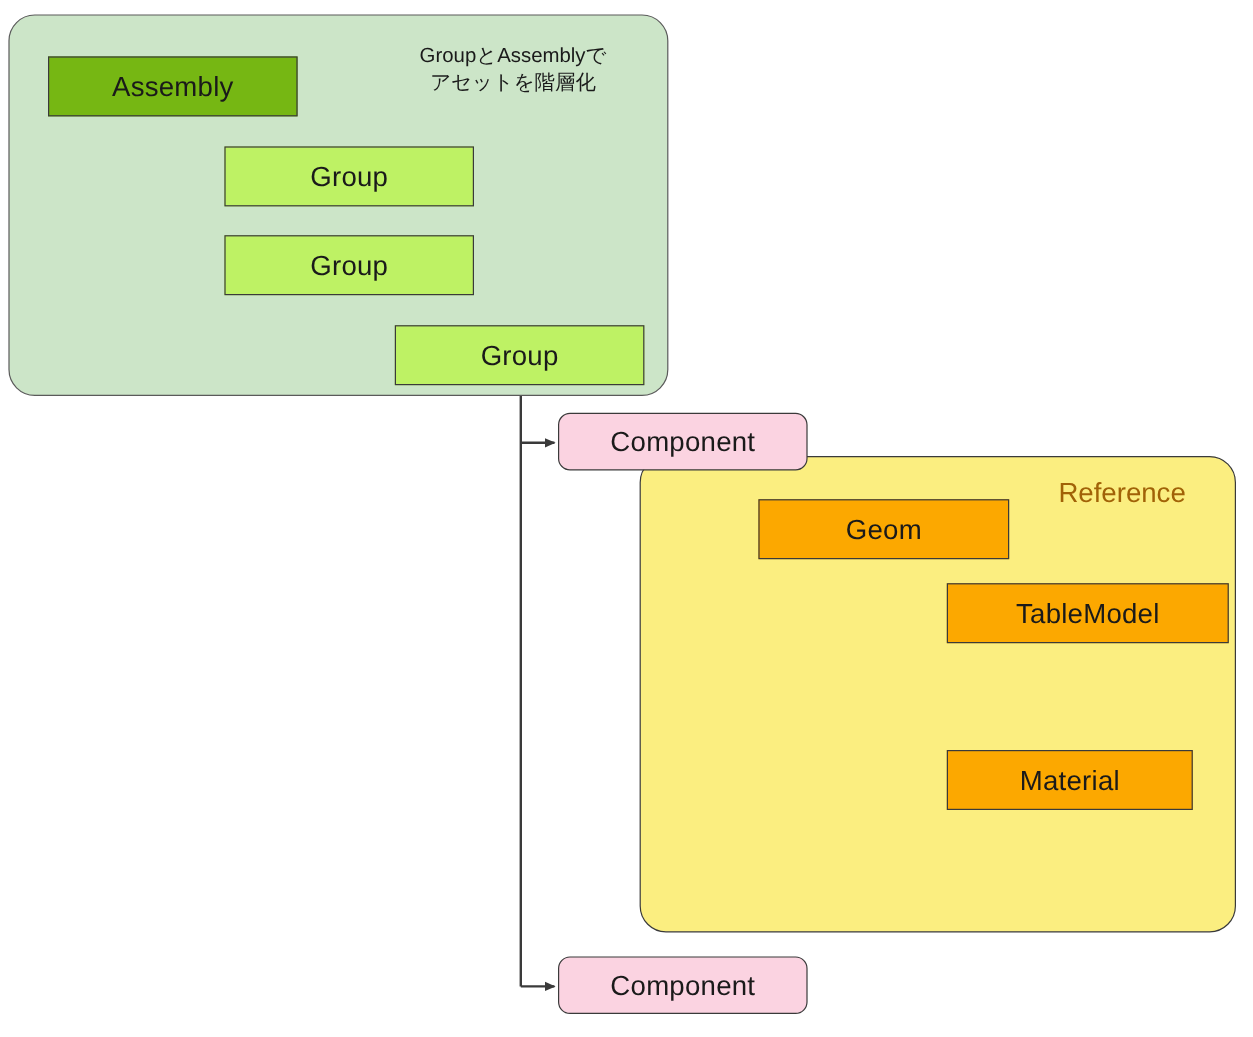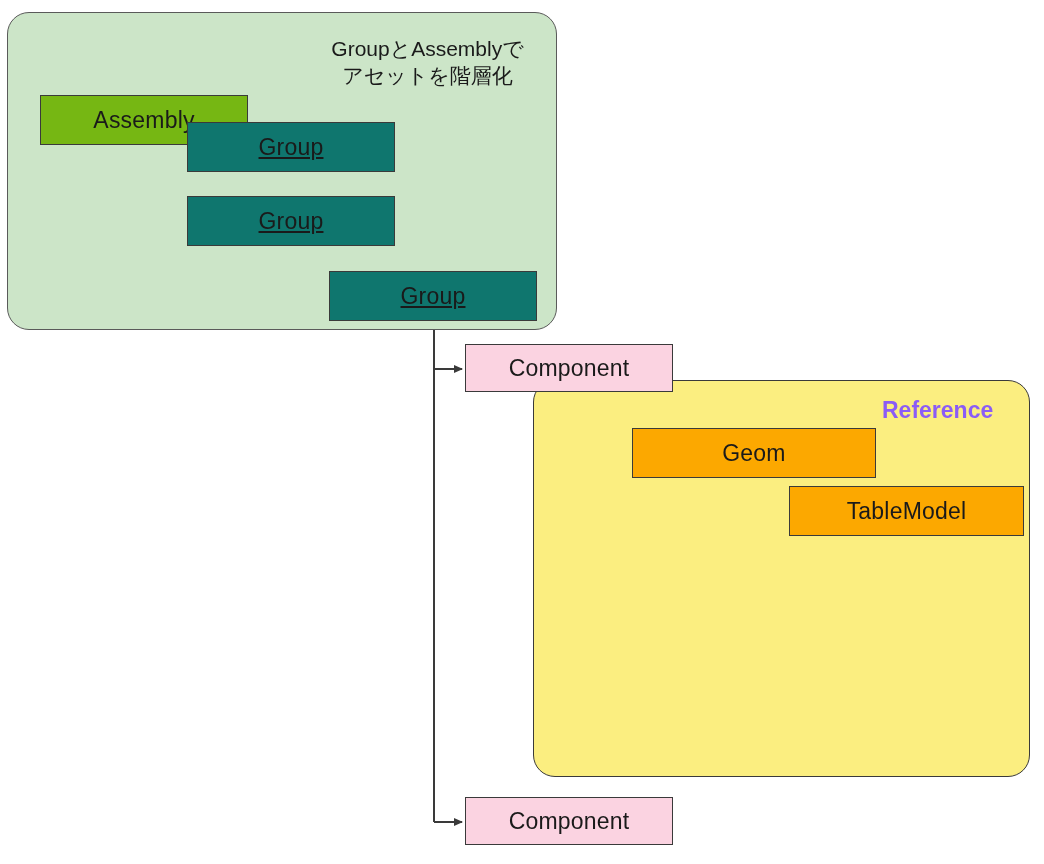--- a/index.html
+++ b/index.html
@@ -46,47 +46,45 @@
     border: 1.6px solid #5a5a5a;
     border-radius: 22px;
   }
   .yellow-box {
     background: #fbee80;
     border: 1.6px solid #3a3a3a;
     border-radius: 22px;
   }
   .assembly {
     background: #76b713;
-    margin-top: 48px;
   }
   .group {
-    background: #0f766e;
-    text-decoration: underline;
+    background: #bef264;
   }
   .component {
     background: #fbd3e1;
+    border-radius: 10px;
   }
   .orange {
     background: #fca800;
   }
   .caption {
     position: absolute;
     text-align: center;
     color: #1a1a1a;
-    font-size: 21px;
+    font-size: 17px;
     line-height: 1.28;
     z-index: 5;
     white-space: pre-line;
   }
   .ref-label {
     position: absolute;
-    color: #8b5cf6;
+    color: #a16207;
     font-size: 23px;
     z-index: 5;
-    font-weight: bold;
   }
 </style>
 </head>
 <body>
 
 <div id="canvas">
 
   <div class="group-container green-box" style="left:7px; top:12px; width:550px; height:318px;"></div>
 
   <div class="group-container yellow-box" style="left:533px; top:380px; width:497px; height:397px;"></div>
@@ -127,20 +125,21 @@
   <div class="node group" style="left:187px; top:196px; width:208px; height:50px;">Group</div>
 
   <div class="node group" style="left:329px; top:271px; width:208px; height:50px;">Group</div>
 
   <div class="node component" style="left:465px; top:344px; width:208px; height:48px;">Component</div>
 
   <div class="node component" style="left:465px; top:797px; width:208px; height:48px;">Component</div>
 
   <div class="ref-label" style="left:882px; top:397px;">Reference</div>
 
-  <div class="node orange" style="left:632px; top:428px; width:244px; height:50px;">Geom</div>
+  <div class="node orange" style="left:632px; top:416px; width:209px; height:50px;">Geom</div>
 
   <div class="node orange" style="left:789px; top:486px; width:235px; height:50px;">TableModel</div>
 
 
+  <div class="node orange" style="left:789px; top:625px; width:205px; height:50px;">Material</div>
 
 
 </div>
 
 </body></html>

